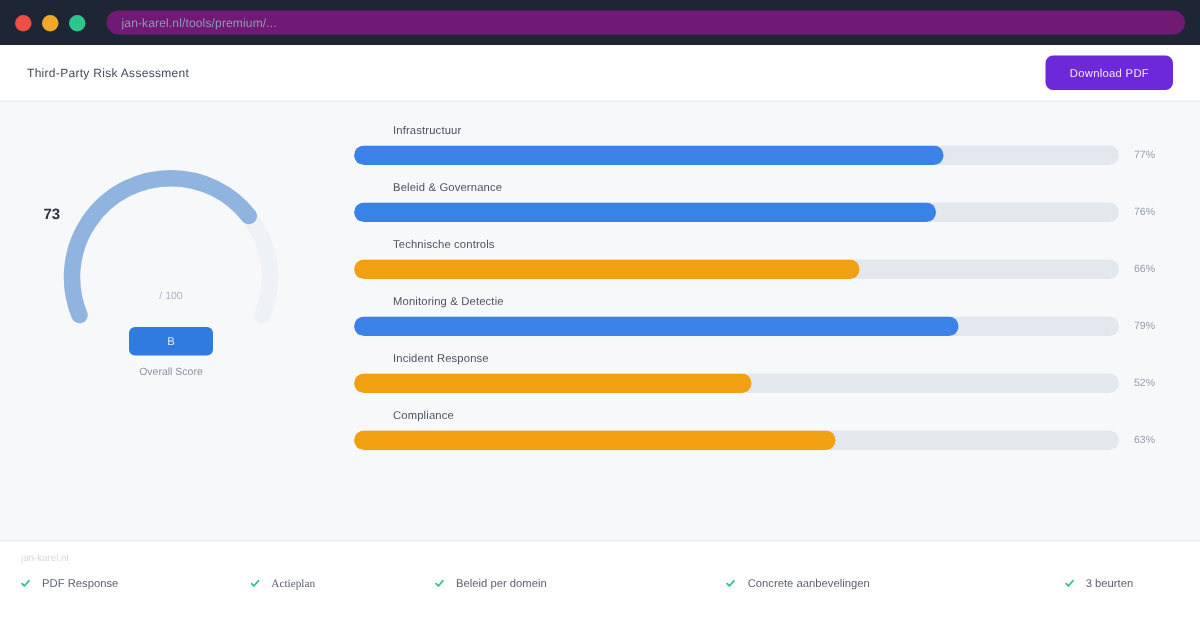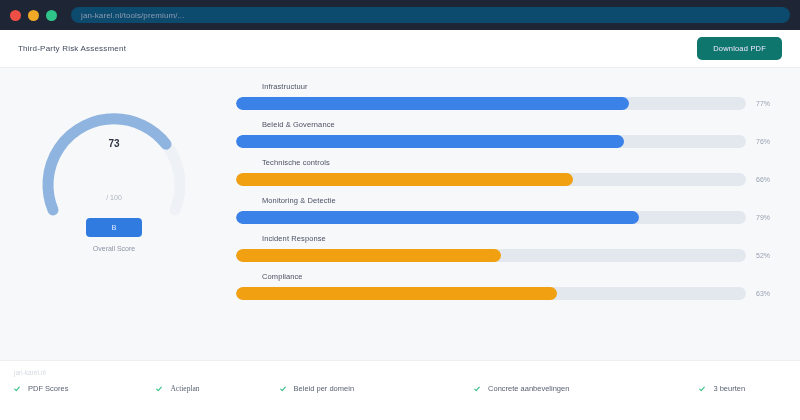--- a/index.html
+++ b/index.html
@@ -40,21 +40,21 @@
     height: 11px;
     border-radius: 50%;
   }
   .dot.red { background: #ee4f45; }
   .dot.amber { background: #f0a827; }
   .dot.green { background: #2fc58a; }
 
   .url-bar {
     flex: 1;
     height: 16px;
-    background: #0c4a6e;
+    background: #701a75;
     border-radius: 8px;
     display: flex;
     align-items: center;
     padding: 0 10px;
     box-sizing: border-box;
   }
   .url-text {
     font-size: 8px;
     color: #8e9bb3;
     letter-spacing: 0.1px;
@@ -72,21 +72,21 @@
     justify-content: space-between;
     padding: 12px 18px;
     box-sizing: border-box;
   }
   .page-title {
     font-size: 8px;
     color: #424a5c;
     letter-spacing: 0.2px;
   }
   .download-btn {
-    background: #0f766e;
+    background: #6d28d9;
     color: #f3e8ff;
     font-size: 7.5px;
     padding: 7px 16px;
     border: none;
     border-radius: 5px;
     letter-spacing: 0.2px;
     cursor: pointer;
   }
 
   
@@ -114,21 +114,20 @@
   .gauge-wrap svg {
     position: absolute;
     top: 0;
     left: 0;
   }
   .gauge-value {
     position: absolute;
     top: 62px;
     left: 0;
     width: 170px;
-    text-align: center;
     font-size: 10px;
     font-weight: bold;
     color: #2e3442;
   }
   .gauge-max {
     position: absolute;
     top: 118px;
     left: 0;
     width: 170px;
     text-align: center;
@@ -317,21 +316,21 @@
       </div>
   </div>
 
   <div class="footer">
     <div class="footer-brand">jan-karel.nl</div>
     <div class="footer-items" id="footer-items">
         <div class="footer-item">
           <span class="check-icon"><svg width="6" height="8" viewBox="0 0 8 8">
               <path d="M1 4.2 L3 6.2 L7 1.6" stroke="#3cc08a" stroke-width="1.6" fill="none" stroke-linecap="round" stroke-linejoin="round"></path>
             </svg></span>
-          <span>PDF Scores</span>
+          <span>PDF Response</span>
         </div>
         <div class="footer-item" style="margin-left: 88px; font-family: Liberation Serif, serif;">
           <span class="check-icon"><svg width="6" height="8" viewBox="0 0 8 8">
               <path d="M1 4.2 L3 6.2 L7 1.6" stroke="#3cc08a" stroke-width="1.6" fill="none" stroke-linecap="round" stroke-linejoin="round"></path>
             </svg></span>
           <span>Actieplan</span>
         </div>
         <div class="footer-item" style="margin-left: 80px;">
           <span class="check-icon"><svg width="6" height="8" viewBox="0 0 8 8">
               <path d="M1 4.2 L3 6.2 L7 1.6" stroke="#3cc08a" stroke-width="1.6" fill="none" stroke-linecap="round" stroke-linejoin="round"></path>

